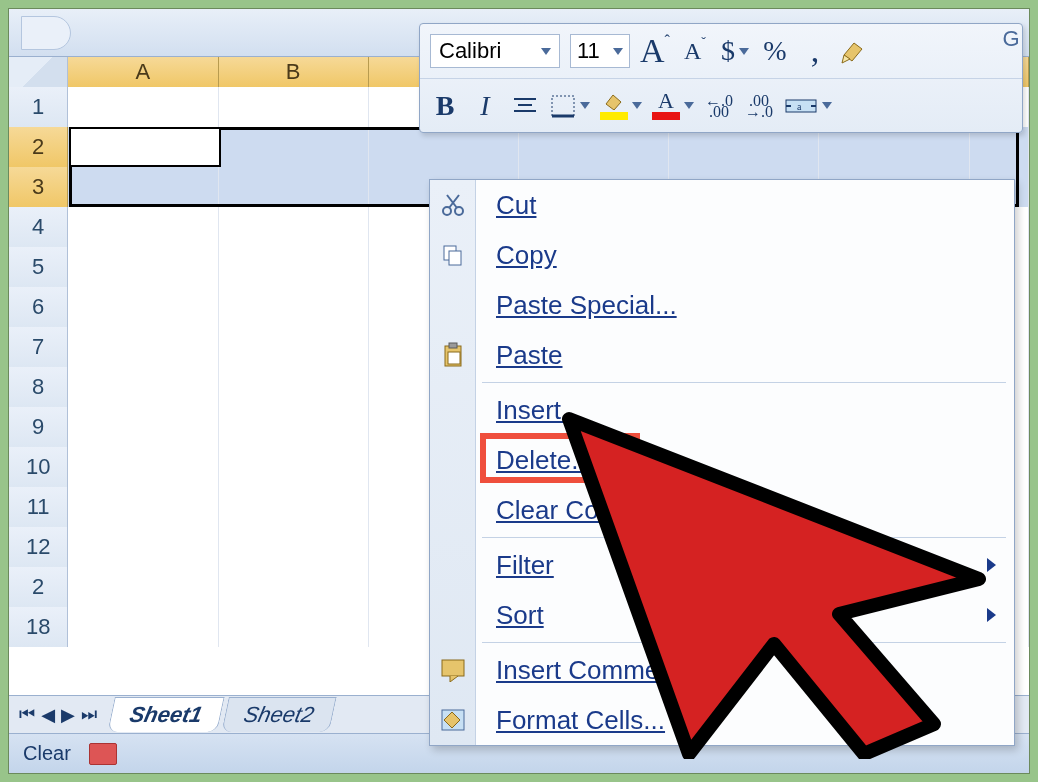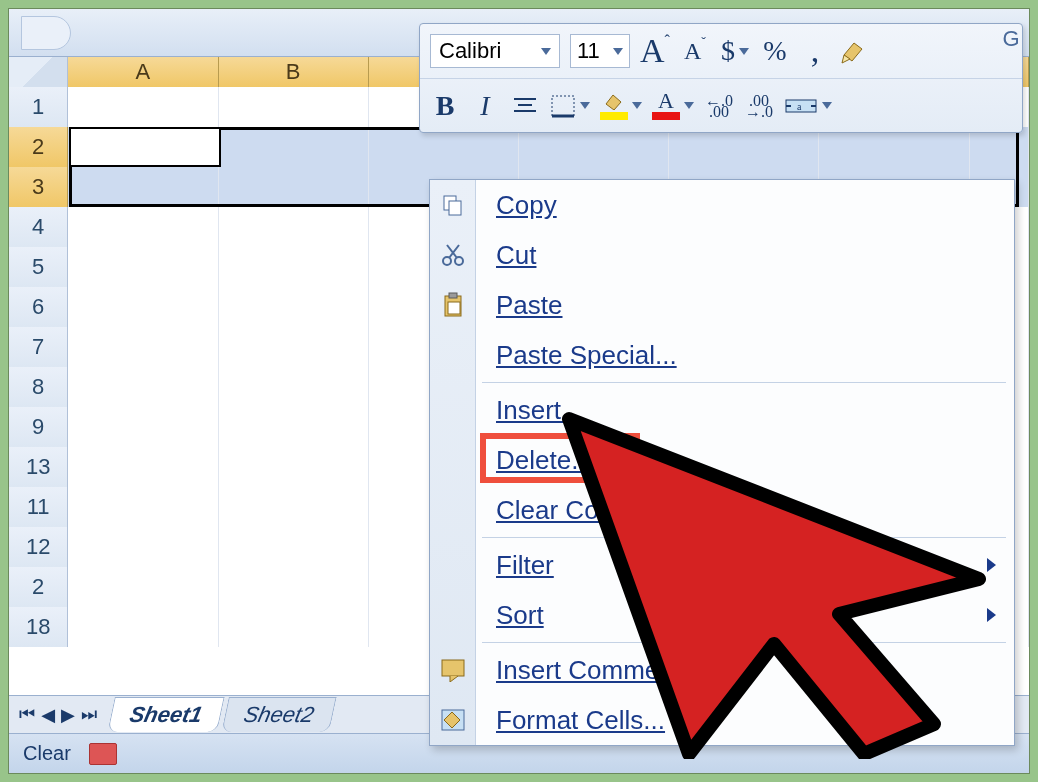--- a/index.html
+++ b/index.html
@@ -361,21 +361,21 @@
         <div class="rh">9</div>
         <div class="cell" style="width: 152px;"></div>
         <div class="cell" style="width: 152px;"></div>
         <div class="cell" style="width: 152px;"></div>
         <div class="cell" style="width: 152px;"></div>
         <div class="cell" style="width: 152px;"></div>
         <div class="cell" style="width: 152px;"></div>
         <div class="cell" style="width: 60px;"></div>
       </div>
       <div class="grid-row">
-        <div class="rh">13</div>
+        <div class="rh">10</div>
         <div class="cell" style="width: 152px;"></div>
         <div class="cell" style="width: 152px;"></div>
         <div class="cell" style="width: 152px;"></div>
         <div class="cell" style="width: 152px;"></div>
         <div class="cell" style="width: 152px;"></div>
         <div class="cell" style="width: 152px;"></div>
         <div class="cell" style="width: 60px;"></div>
       </div>
       <div class="grid-row">
         <div class="rh">11</div>
@@ -518,41 +518,41 @@
             <path d="M2 12 L7 12 M27 12 L32 12" stroke="#1a3a6a" stroke-width="2"></path>
           </svg>
         <span class="dd-tri"></span>
       </div>
     </div>
     <div style="position:absolute;right:2px;top:2px;width:18px;height:18px;text-align:center;font-size:22px;color:#4a6a9a;">G</div>
   </div>
 
   <div class="ctxmenu" id="ctxmenu">
     <div class="ctx-iconcol"></div>
-  <div class="ctx-item">Copy<div class="ctx-icon">
-          <svg width="24" height="24">
-            <rect x="3" y="3" width="12" height="14" fill="#fff" stroke="#4a6a9a"></rect>
-            <rect x="8" y="8" width="12" height="14" fill="#fff" stroke="#4a6a9a"></rect>
-          </svg>
-        </div></div>
-      <div class="ctx-item">Cut<div class="ctx-icon">
+  <div class="ctx-item">Cut<div class="ctx-icon">
           <svg width="24" height="24">
             <circle cx="6" cy="18" r="4" fill="none" stroke="#4a6a9a" stroke-width="2"></circle>
             <circle cx="18" cy="18" r="4" fill="none" stroke="#4a6a9a" stroke-width="2"></circle>
             <path d="M8 15 L18 2 M16 15 L6 2" stroke="#4a6a9a" stroke-width="2"></path>
           </svg>
         </div></div>
+      <div class="ctx-item">Copy<div class="ctx-icon">
+          <svg width="24" height="24">
+            <rect x="3" y="3" width="12" height="14" fill="#fff" stroke="#4a6a9a"></rect>
+            <rect x="8" y="8" width="12" height="14" fill="#fff" stroke="#4a6a9a"></rect>
+          </svg>
+        </div></div>
+      <div class="ctx-item">Paste Special...</div>
       <div class="ctx-item">Paste<div class="ctx-icon">
           <svg width="24" height="26">
             <rect x="4" y="4" width="16" height="20" fill="#e6c46b" stroke="#8a6a1a"></rect>
             <rect x="8" y="1" width="8" height="5" fill="#9a9a9a" stroke="#5a5a5a"></rect>
             <rect x="7" y="10" width="12" height="12" fill="#fff" stroke="#8a6a1a"></rect>
           </svg>
         </div></div>
-      <div class="ctx-item">Paste Special...</div>
       <div class="ctx-sep"></div>
       <div class="ctx-item">Insert...</div>
       <div class="ctx-item">Delete...</div>
       <div class="delete-highlight" style="left: 50px; top: 253px; width: 160px; height: 50px;"></div>
       <div class="ctx-item">Clear Contents</div>
       <div class="ctx-sep"></div>
       <div class="ctx-item">Filter<div class="ctx-sub"></div></div>
       <div class="ctx-item">Sort<div class="ctx-sub"></div></div>
       <div class="ctx-sep"></div>
       <div class="ctx-item">Insert Comment<div class="ctx-icon">

